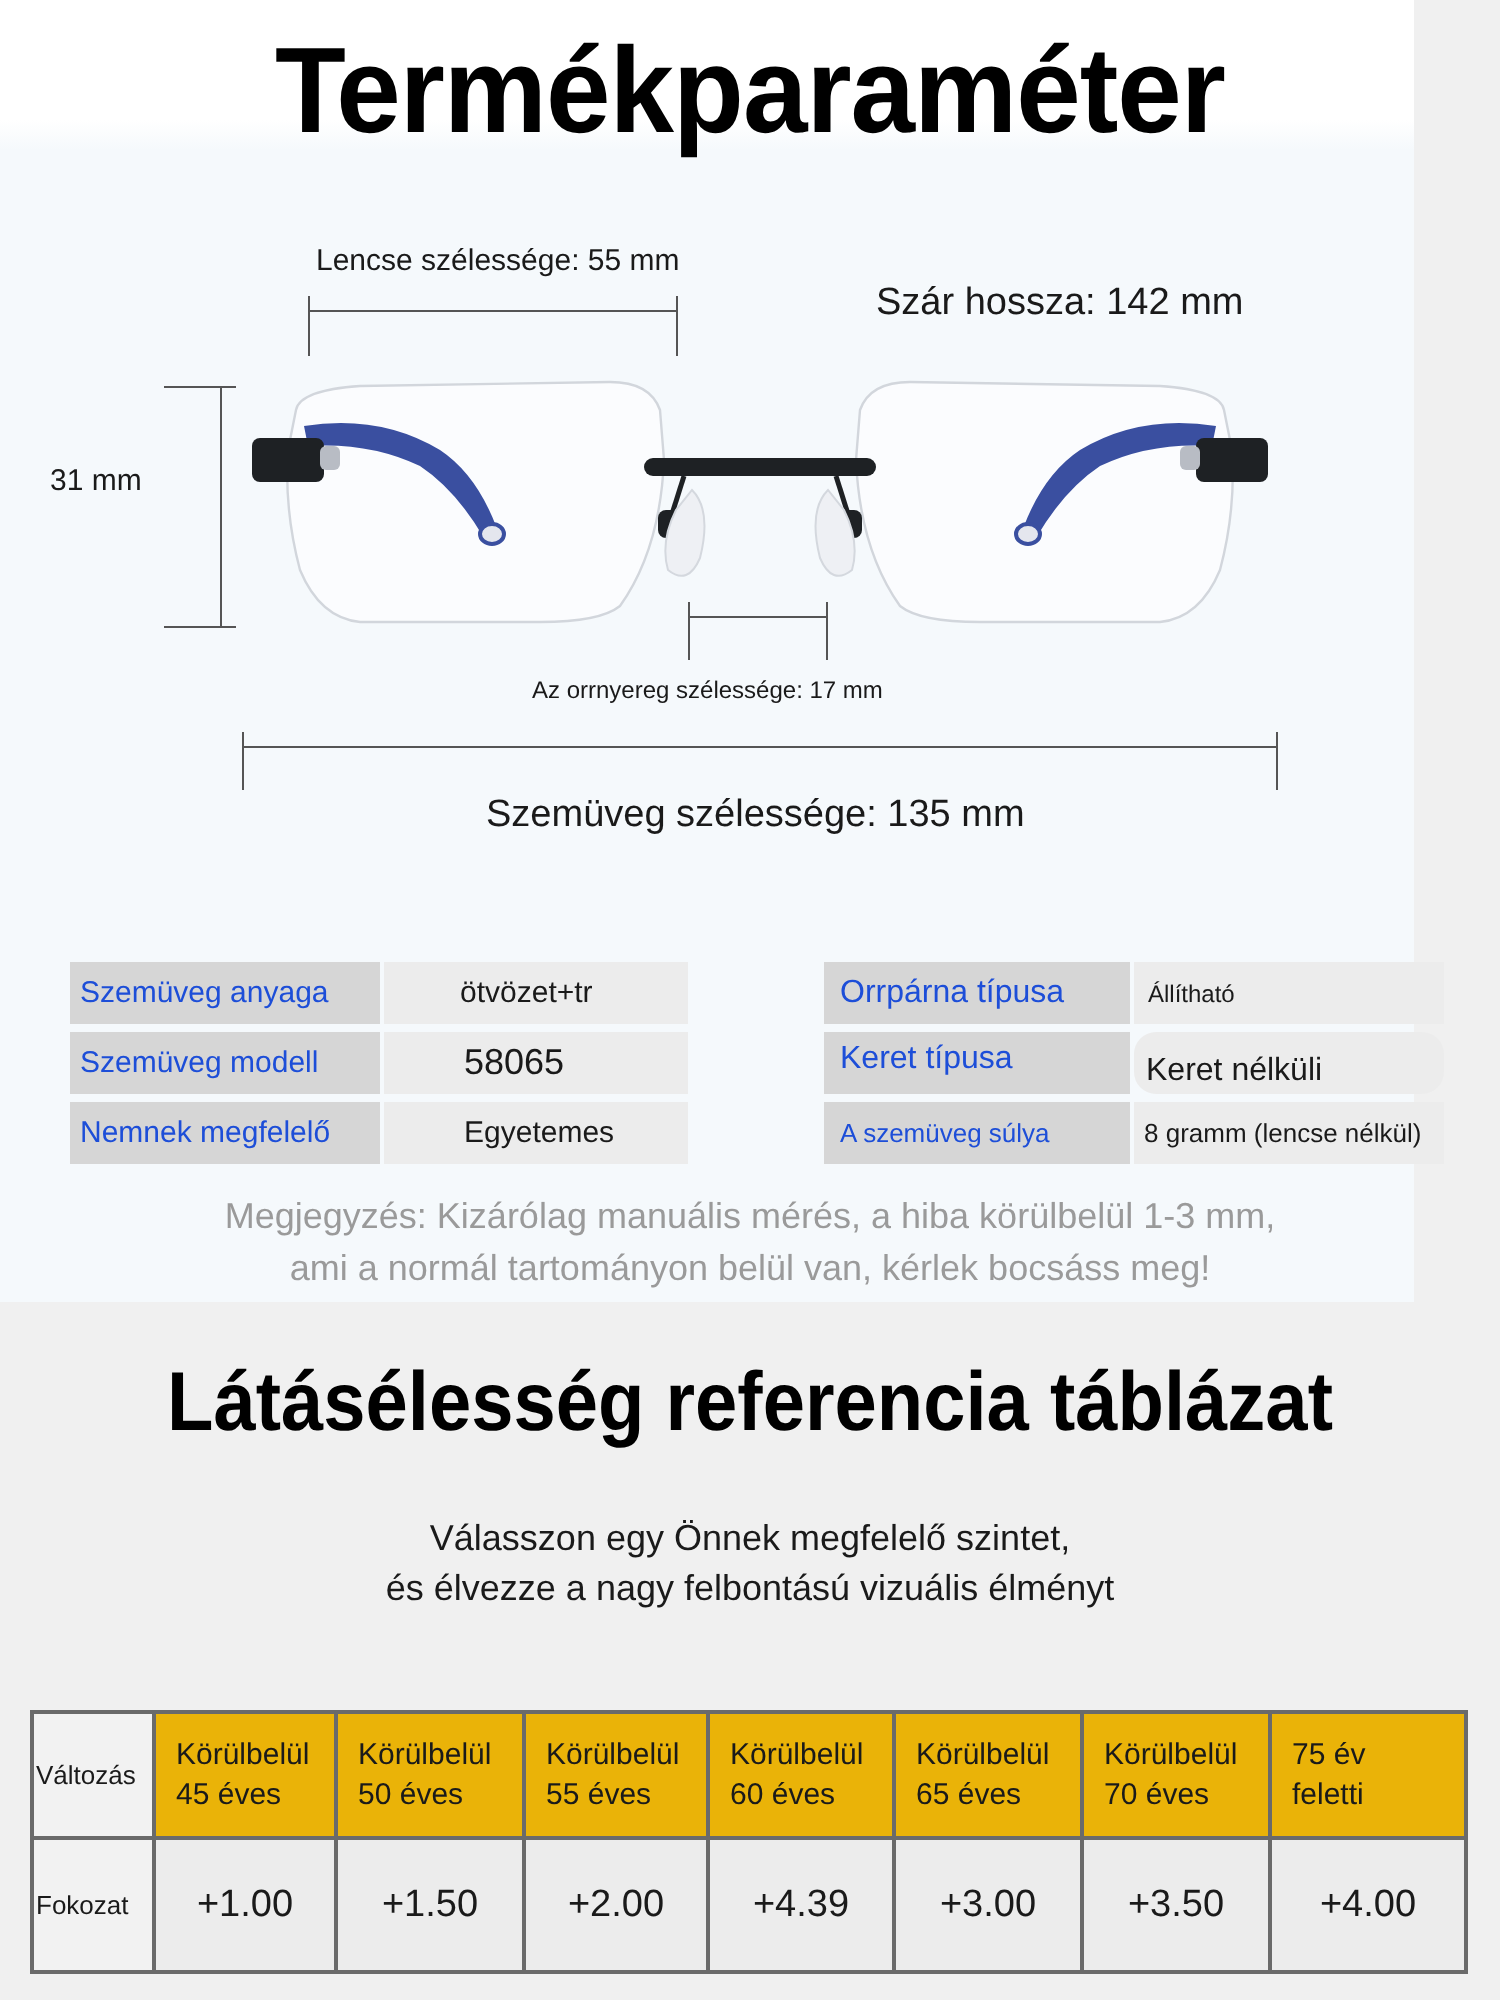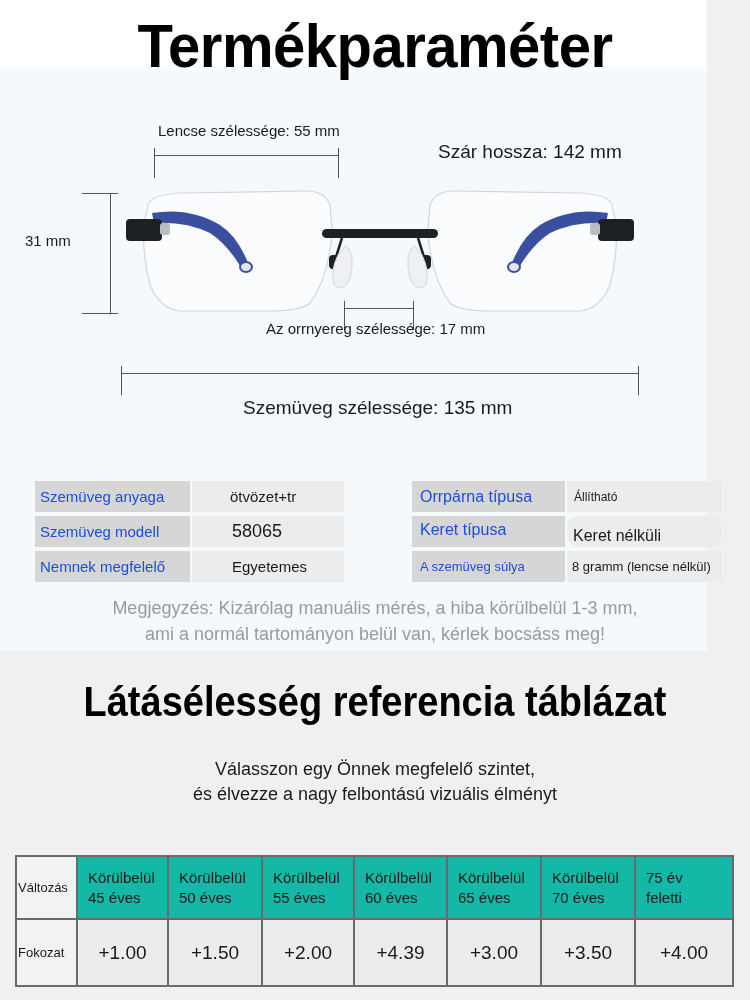--- a/index.html
+++ b/index.html
@@ -8,21 +8,21 @@
 
   .top { position: absolute; left: 0; top: 0; width: 707px; height: 651px;
          background: linear-gradient(to bottom, #ffffff 0px, #ffffff 60px, #f5f9fc 75px, #f5f9fc 651px); }
   .main-title { position: absolute; left: 0; top: 12px; width: 750px; text-align: center;
                 font-size: 58px; font-weight: bold; letter-spacing: -0.5px; color: #000; transform: scaleY(1.05); }
 
   .dim-label { position: absolute; white-space: nowrap; color: #1a1a1a; }
   .lens-width-label { left: 158px; top: 122px; font-size: 15px; }
   .temple-label { left: 438px; top: 141px; font-size: 19px; }
   .height-label { left: 25px; top: 232px; font-size: 15px; }
-  .bridge-label { left: 266px; top: 320px; font-size: 15px; text-align: right; }
+  .bridge-label { left: 266px; top: 338px; font-size: 12px; text-align: right; }
   .total-label { left: 243px; top: 397px; font-size: 19px; }
 
   .line { position: absolute; background: #555; }
 
   .glasses { position: absolute; left: 120px; top: 185px; width: 520px; height: 130px; }
 
   .spec-table { position: absolute; }
   .spec-row { position: absolute; height: 31px; }
   .spec-key { position: absolute; top: 0; height: 100%; background: #d6d6d6; font-size: 15px;
               padding-left: 5px; display: flex; align-items: center; color: #1d4ed8; }
@@ -38,21 +38,21 @@
                    font-size: 38px; font-weight: bold; color: #000; transform: scaleY(1.1); }
   .sub { position: absolute; left: 0; width: 750px; text-align: center; font-size: 18px; color: #1a1a1a; }
   .sub-1 { top: 108px; }
   .sub-2 { top: 133px; }
 
   .ref-table { position: absolute; left: 15px; top: 855px; border-collapse: collapse; }
   .ref-table td { border: 2px solid #6a6a6a; vertical-align: middle; color: #1a1a1a; }
   .ref-table tr.age-row td { height: 63px; }
   .ref-table tr.pwr-row td { height: 67px; }
   .ref-table .row-head { width: 61px; font-size: 13px; padding-left: 1px; background: #f2f2f2; }
-  .ref-table .age-cell { font-size: 15px; line-height: 20px; padding-left: 10px; background: #14b8a6; }
+  .ref-table .age-cell { font-size: 15px; line-height: 20px; padding-left: 10px; background: #eab308; }
   .ref-table .pwr-cell { font-size: 19px; text-align: center; background: #ececec; }
 </style>
 </head>
 <body>
 
 <div class="top">
   <div class="main-title">Termékparaméter</div>
 
   <div class="dim-label lens-width-label">Lencse szélessége: 55 mm</div>
   <div class="line" style="left:155px; top:155px; width:184px; height:1px;"></div>

